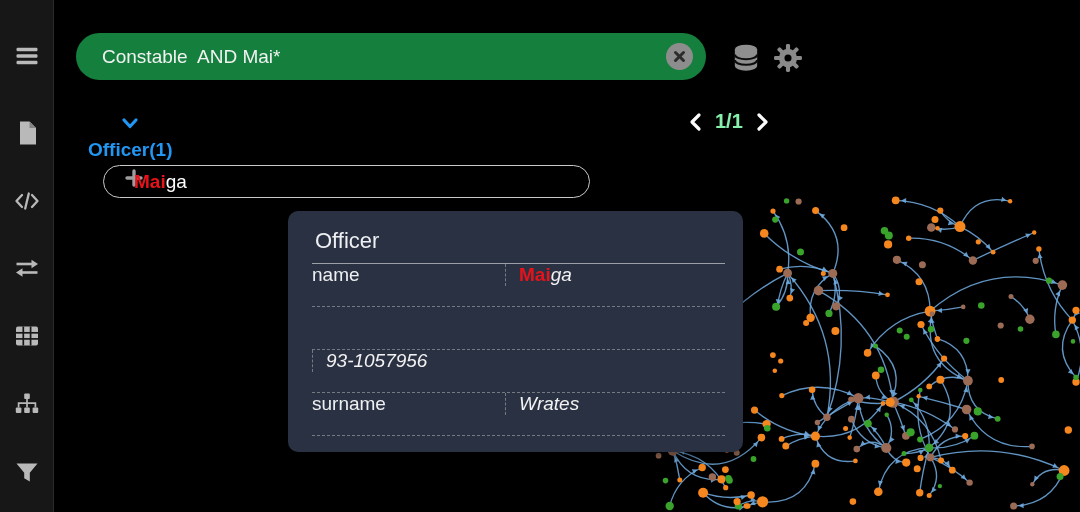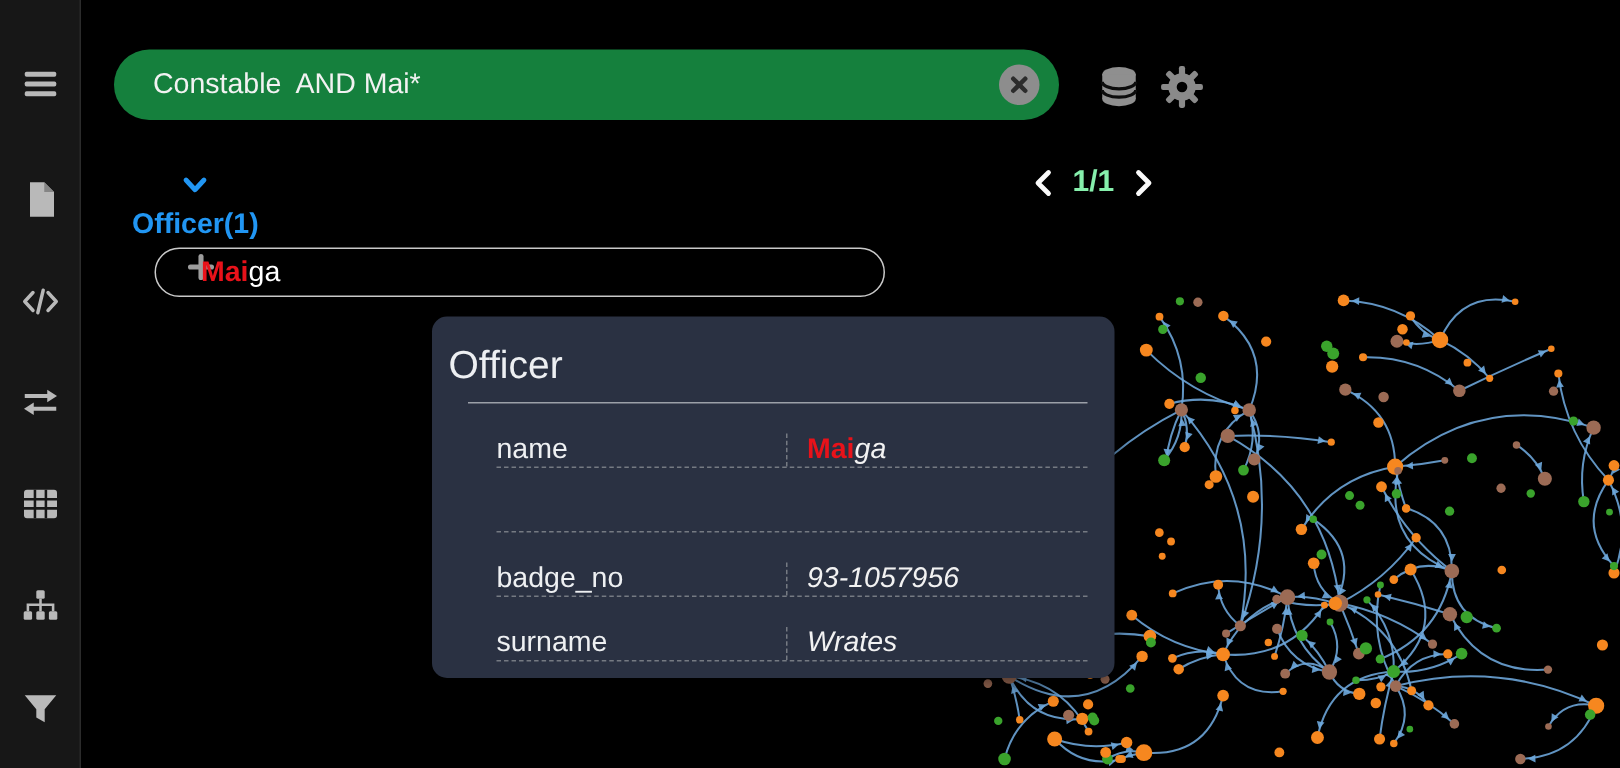--- a/index.html
+++ b/index.html
@@ -40,25 +40,25 @@
     border:1.5px solid #c9c9c9; border-radius:17px; z-index:4; display:flex;
     align-items:center; cursor:pointer; background:rgba(0,0,0,.25); }
   .node-pill .txt { margin-left:30px; font-size:19px; }
   .hl { color:#e8121a; font-weight:700; }
   .rest { color:#ffffff; }
 
   
   .card { position:absolute; left:288px; top:211px; width:455px; height:241px;
     background:#2a3142; border-radius:10px; z-index:5;
     box-shadow:0 3px 14px rgba(0,0,0,.55); }
-  .card-title { margin:17px 24px 9px 11px; font-size:26px; font-weight:500; color:#edeff2; }
+  .card-title { margin:17px 24px 9px 27px; font-size:22px; font-weight:500; color:#edeff2; }
   .card-sep { margin:0 18px 0 24px; border-top:1px solid #9ba0a8; }
   .card-rows { margin:0 18px 0 24px; }
-  .card-row { display:flex; height:43px; align-items:flex-end;
-    border-bottom:1px dashed #757a82;margin-left:19px; }
+  .card-row { display:flex; height:43px; align-items:flex-start;
+    border-bottom:1px dashed #757a82; }
   .prop-key { width:193px; font-size:19px; color:#eef0f2; }
   .prop-val { flex:1; border-left:1px dashed #757a82; padding-left:13px; font-size:19px; }
   .v-italic { font-style:italic; color:#f2f2f2; }
   .v-match  { font-style:normal; color:#e8121a; font-weight:700; }
 </style>
 </head>
 <body>
 
 <svg class="graph-svg" width="1080" height="512" viewBox="0 0 1080 512" id="graph">
     <path d="M1055.9 334.4 Q1051.6 308.8 1062.4 285.1" fill="none" stroke="#6ea9dd" stroke-width="1.35" opacity="0.88"></path>
@@ -542,21 +542,20 @@
   <div class="card-title">Officer</div>
   <div class="card-sep"></div>
   <div class="card-rows" id="card-rows">
       <div class="card-row">
         <span class="prop-key">name</span>
         <div class="prop-val"><span class="v-match">Mai</span><span class="v-italic">ga</span></div>
       </div>
       <div class="card-row">
       </div>
       <div class="card-row">
-        <span class="prop-key">badge_no</span>
         <div class="prop-val"><span class="v-italic">93-1057956</span></div>
       </div>
       <div class="card-row">
         <span class="prop-key">surname</span>
         <div class="prop-val"><span class="v-italic">Wrates</span></div>
       </div>
     </div>
 </div>
 
 </body></html>

